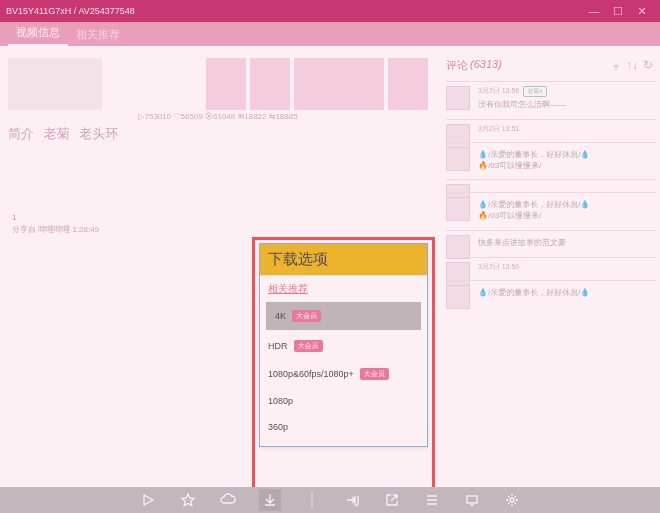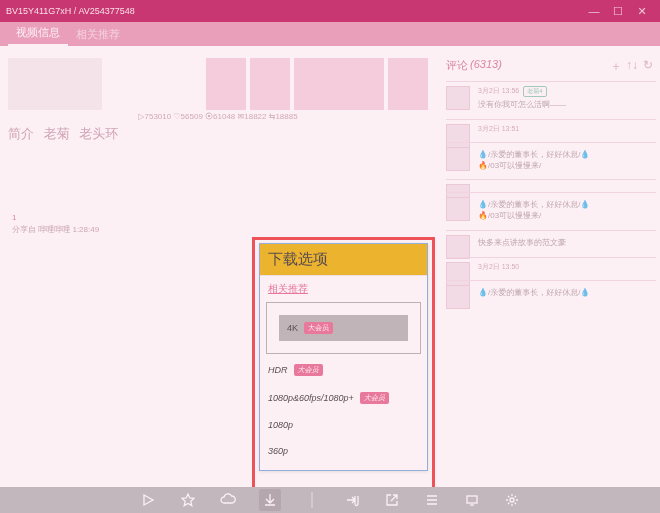--- a/index.html
+++ b/index.html
@@ -54,23 +54,23 @@
 .toolbar .btn svg { stroke: #fff; fill: none; stroke-width: 1.3; }
 .toolbar .btn.active { background: #a5a6a8; border-radius: 2px; padding: 2px; box-sizing: content-box; }
 
 
 .popup-outline { position: absolute; left: 252px; top: 191px; width: 183px; height: 270px; border: 3px solid #ee3a3c; pointer-events: none; }
 .popup { position: absolute; left: 259px; top: 197px; width: 169px; background: #fff; border: 1px solid #7aaee0; box-shadow: 0 1px 3px rgba(0,0,0,.1); }
 .popup .hdr { background: #eab308; border-bottom: 1px solid #eaeaea; padding: 6px 8px; color: #333; font-size: 15px; }
 .popup .section-label { color: #e86a93; font-size: 10px; text-decoration: underline; padding: 6px 8px 4px; }
 .popup .optwrap { border: 1px solid #b1b1b1; margin: 2px 6px 2px 6px; }
 .popup .opt { padding: 7px 8px; font-size: 9px; color: #333; display: flex; align-items: center; gap: 6px; }
-.popup .opt.sel { background: #b4b4b4; margin: 12px; }
+.popup .opt.sel { background: #b4b4b4; margin: 0; }
 .popup .restopts { padding: 0 6px 6px 6px; }
-.popup .restopts .opt { padding: 8px 2px; font-style: italic; }
+.popup .restopts .opt { padding: 8px 2px; }
 .popup .vip { background: #e86a93; color: #fff; font-size: 7px; padding: 1px 4px; border-radius: 2px; }
 </style>
 </head>
 <body>
 
 <div class="titlebar">
   <span class="title">BV15Y411G7xH / AV254377548</span>
   <span class="winbtn">—</span>
   <span class="winbtn">☐</span>
   <span class="winbtn">✕</span>

